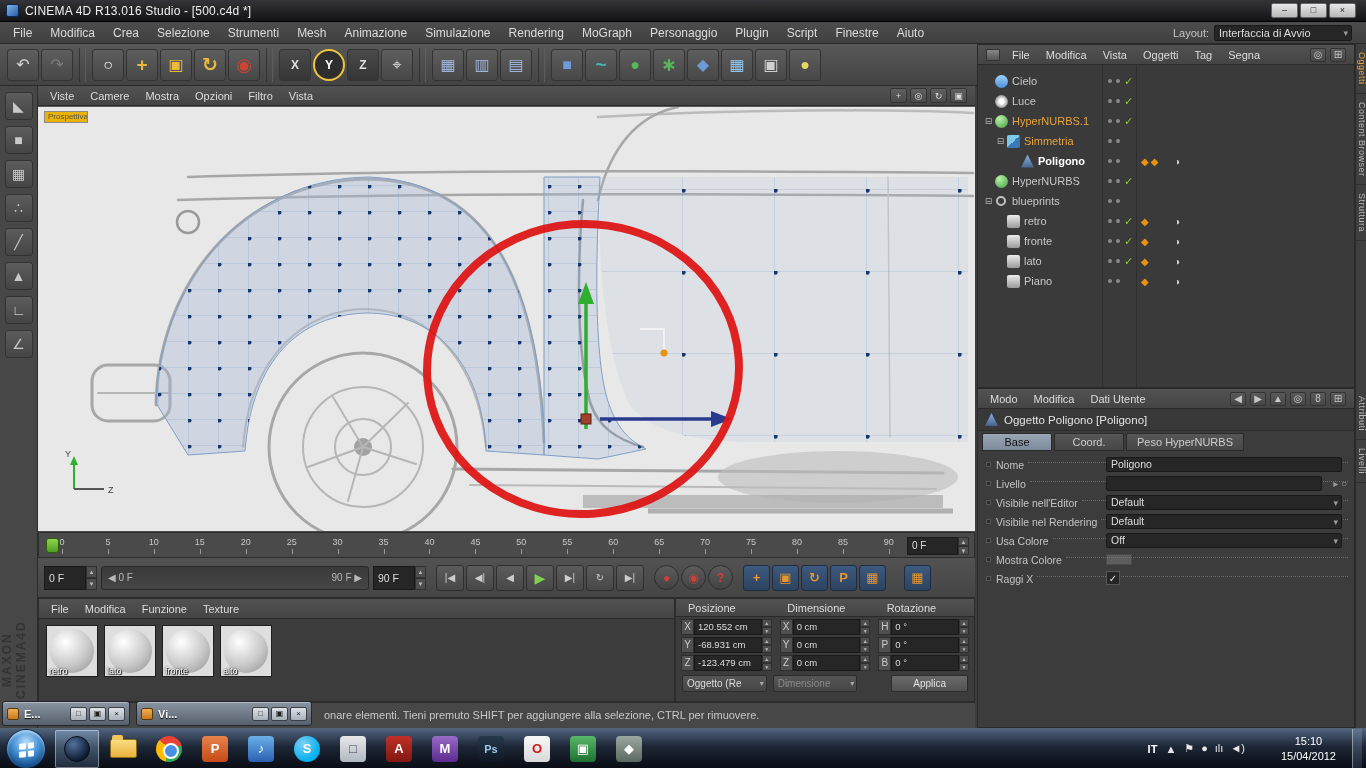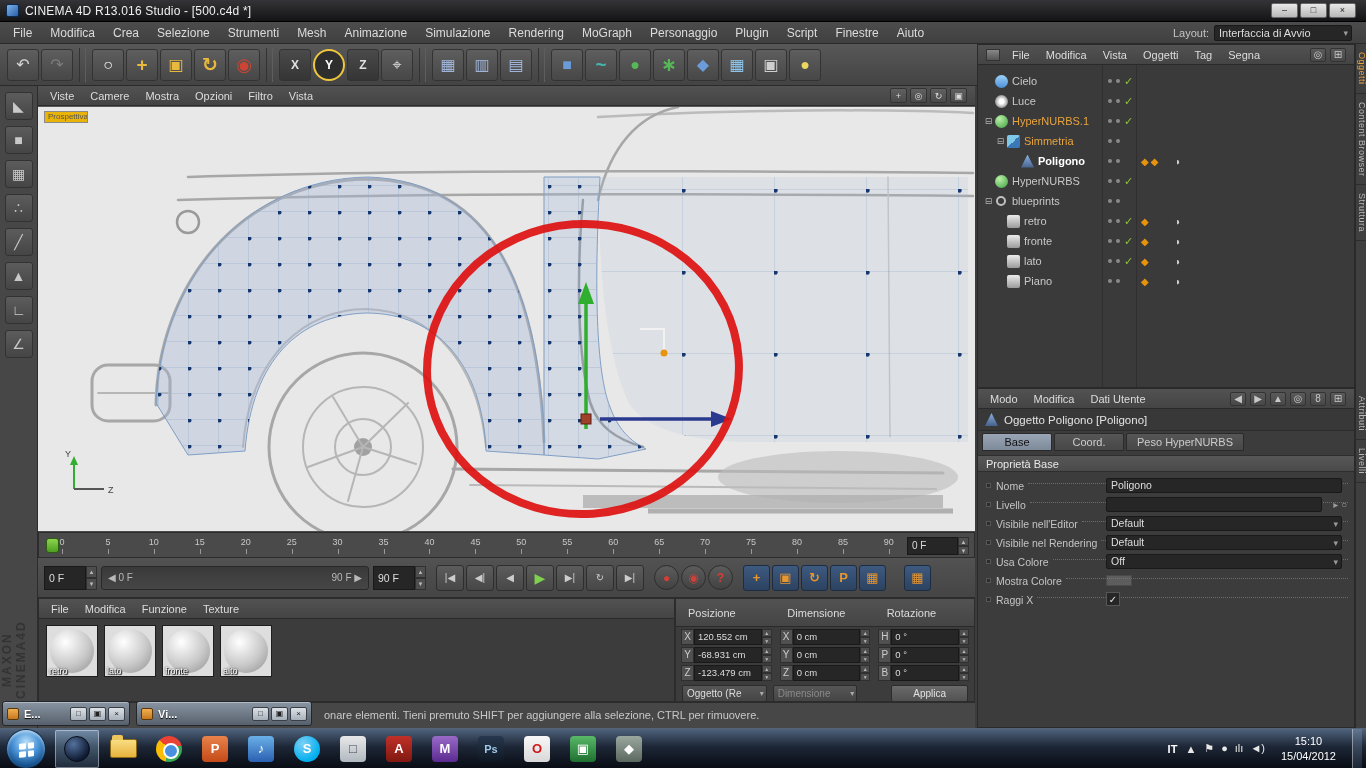--- a/index.html
+++ b/index.html
@@ -94,21 +94,21 @@
   .pmenu{height:20px;background:linear-gradient(#525252,#444);display:flex;align-items:center;border-bottom:1px solid #2a2a2a;padding:0 4px;}
   .pmenu .menu-item{font-size:11px;line-height:20px;padding:0 8px;}
   .matrow{display:flex;padding:4px 4px;}
   .mat{width:52px;height:52px;background:#dedede;border:1px solid #1e1e1e;position:relative;margin:2px 3px;}
   .mat::before{content:"";position:absolute;inset:3px;border-radius:50%;
     background:radial-gradient(circle at 35% 30%,#ffffff,#c9c9c9 55%,#8e8e8e);}
   .mat span{position:absolute;left:2px;bottom:0;color:#fff;font-size:9px;text-shadow:0 0 2px #000,1px 1px 1px #000;}
 
   
   .coords{position:absolute;left:675px;top:598px;width:300px;height:104px;background:#3c3c3c;border:1px solid #2c2c2c;}
-  .chead{display:flex;background:linear-gradient(#525252,#454545);height:28px;border-bottom:1px solid #2a2a2a;align-items:center;}
+  .chead{display:flex;background:linear-gradient(#525252,#454545);height:18px;border-bottom:1px solid #2a2a2a;align-items:center;}
   .chcell{flex:1;font-size:11px;color:#dcdcdc;padding-left:12px;}
   .crow{display:flex;margin:2px 5px;gap:8px;}
   .cgrp{display:flex;flex:1;height:16px;}
   .clabel{width:13px;background:#505050;color:#ccc;font-size:10px;text-align:center;border:1px solid #2e2e2e;line-height:14px;}
   .cval{flex:1;background:#262626;border:1px solid #191919;color:#ddd;font-size:9.5px;padding:0 3px;line-height:14px;white-space:nowrap;overflow:hidden;}
   .cstp{width:10px;display:flex;flex-direction:column;}
   .cstp i{flex:1;background:#4e4e4e;border:1px solid #303030;font-size:5px;color:#bbb;display:flex;align-items:center;justify-content:center;font-style:normal;}
   .cfoot{display:flex;gap:6px;margin:4px 6px;}
   .cdrop{flex:1;height:17px;background:linear-gradient(#565656,#454545);border:1px solid #2c2c2c;border-radius:2px;
     font-size:10px;color:#ddd;padding:0 4px;line-height:16px;position:relative;white-space:nowrap;overflow:hidden;}
@@ -214,21 +214,21 @@
   .tk-remote{background:linear-gradient(#e8e8e8,#b0b8c0);color:#445;}
   .tk-reader{background:linear-gradient(#c03028,#801810);}
   .tk-movie{background:linear-gradient(#9a6ac8,#5a2a90);}
   .tk-ps{background:linear-gradient(#27384e,#0e1622);color:#9ec8e8;font-size:11px;}
   .tk-opera{background:linear-gradient(#f8f8f8,#d8d8d8);color:#d01818;}
   .tk-screen{background:linear-gradient(#58b868,#1e7030);}
   .tk-enc{background:linear-gradient(#9aa8a0,#5a6860);}
   .tray{margin-left:auto;display:flex;align-items:center;gap:8px;padding-right:4px;}
   .traytxt{font-size:11px;color:#fff;font-weight:bold;}
   .trayico{font-size:11px;color:#e8e8e8;}
-  .clock{text-align:center;font-size:11px;color:#fff;line-height:1.3;padding:0 8px;}
+  .clock{text-align:center;font-size:11px;color:#fff;line-height:1.3;padding:0 8px;margin-left:20px;}
   .showdesk{width:10px;height:40px;background:linear-gradient(rgba(120,140,165,.5),rgba(40,55,75,.6));border-left:1px solid rgba(255,255,255,.4);}
 
   svg text{font-family:"Liberation Sans","DejaVu Sans",sans-serif;}
 </style>
 </head>
 <body>
 
 <div class="screen">
 
   <div class="titlebar">
@@ -800,21 +800,20 @@
     <div class="attrtitle">
       <span class="ic ic-poly"></span>
       <span>Oggetto Poligono [Poligono]</span>
     </div>
     <div class="tabsrow">
 
     <div class="tab active">Base</div>
         <div class="tab">Coord.</div>
         <div class="tab">Peso HyperNURBS</div>
       </div>
-    <div class="secbar">Proprietà Base</div>
     <div class="arrows">
 
         <div class="ar-row">
           <span class="ar-grip"></span>
           <span class="ar-label">Nome</span>
           <span class="ar-leader"></span>
           <span class="ar-ctl ctl-text">Poligono</span>
         </div>
 
         <div class="ar-row">

